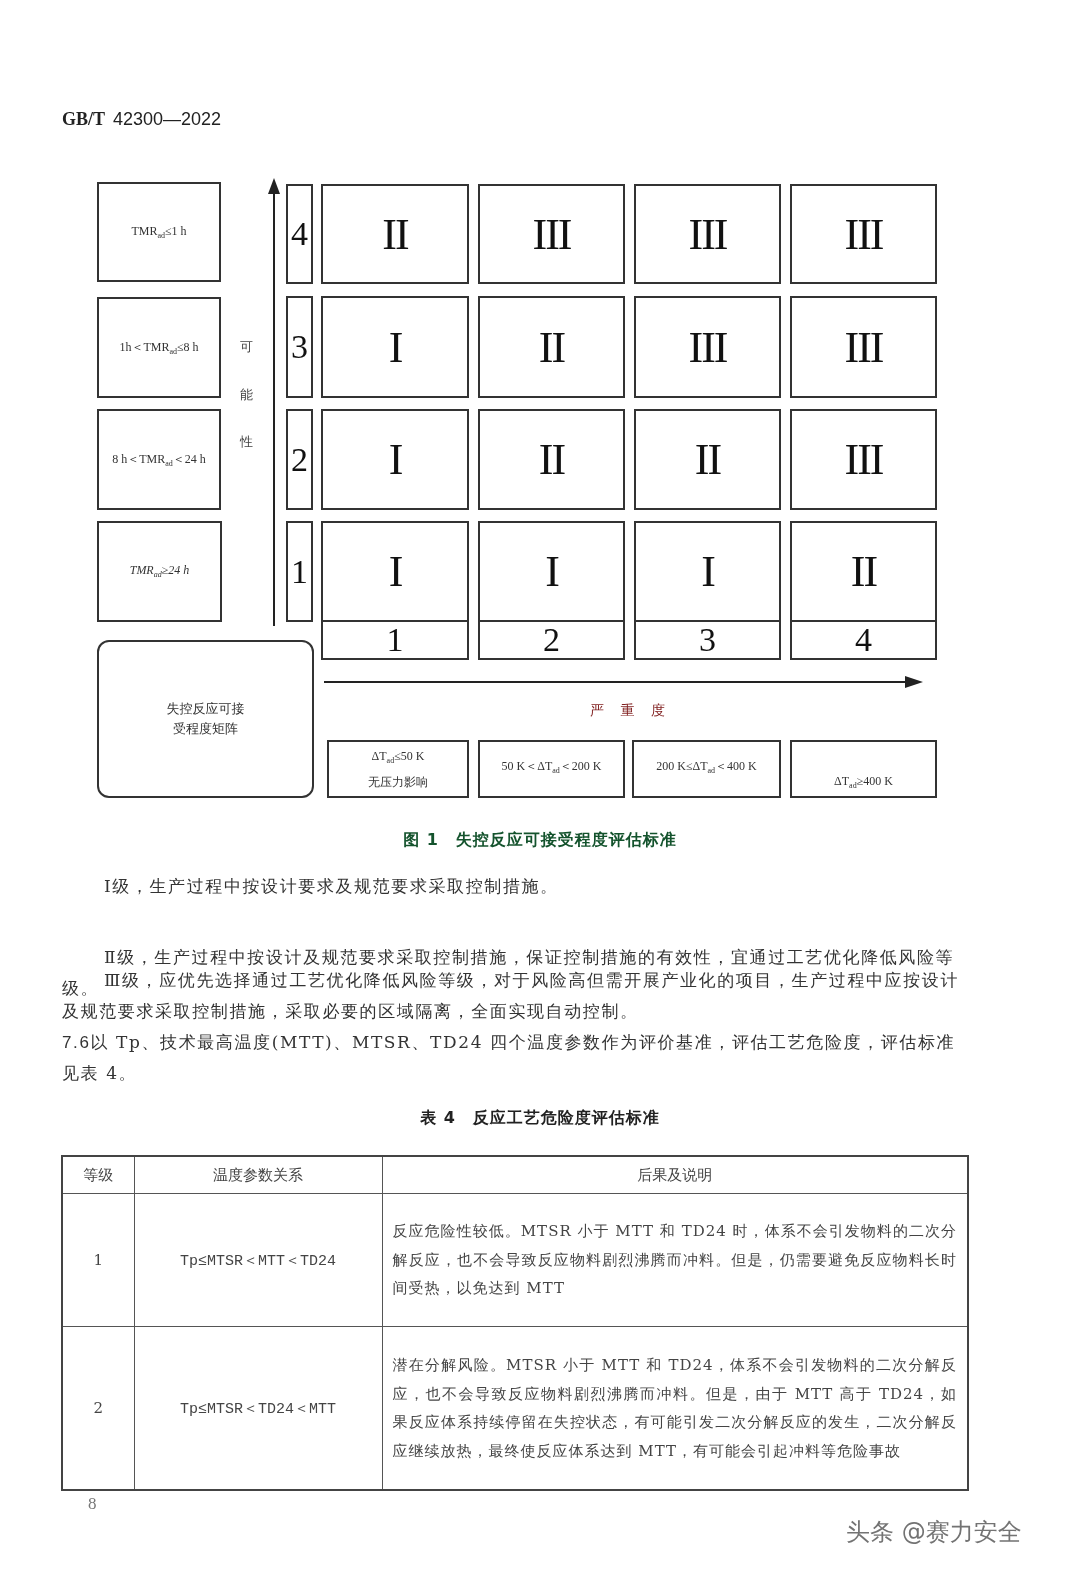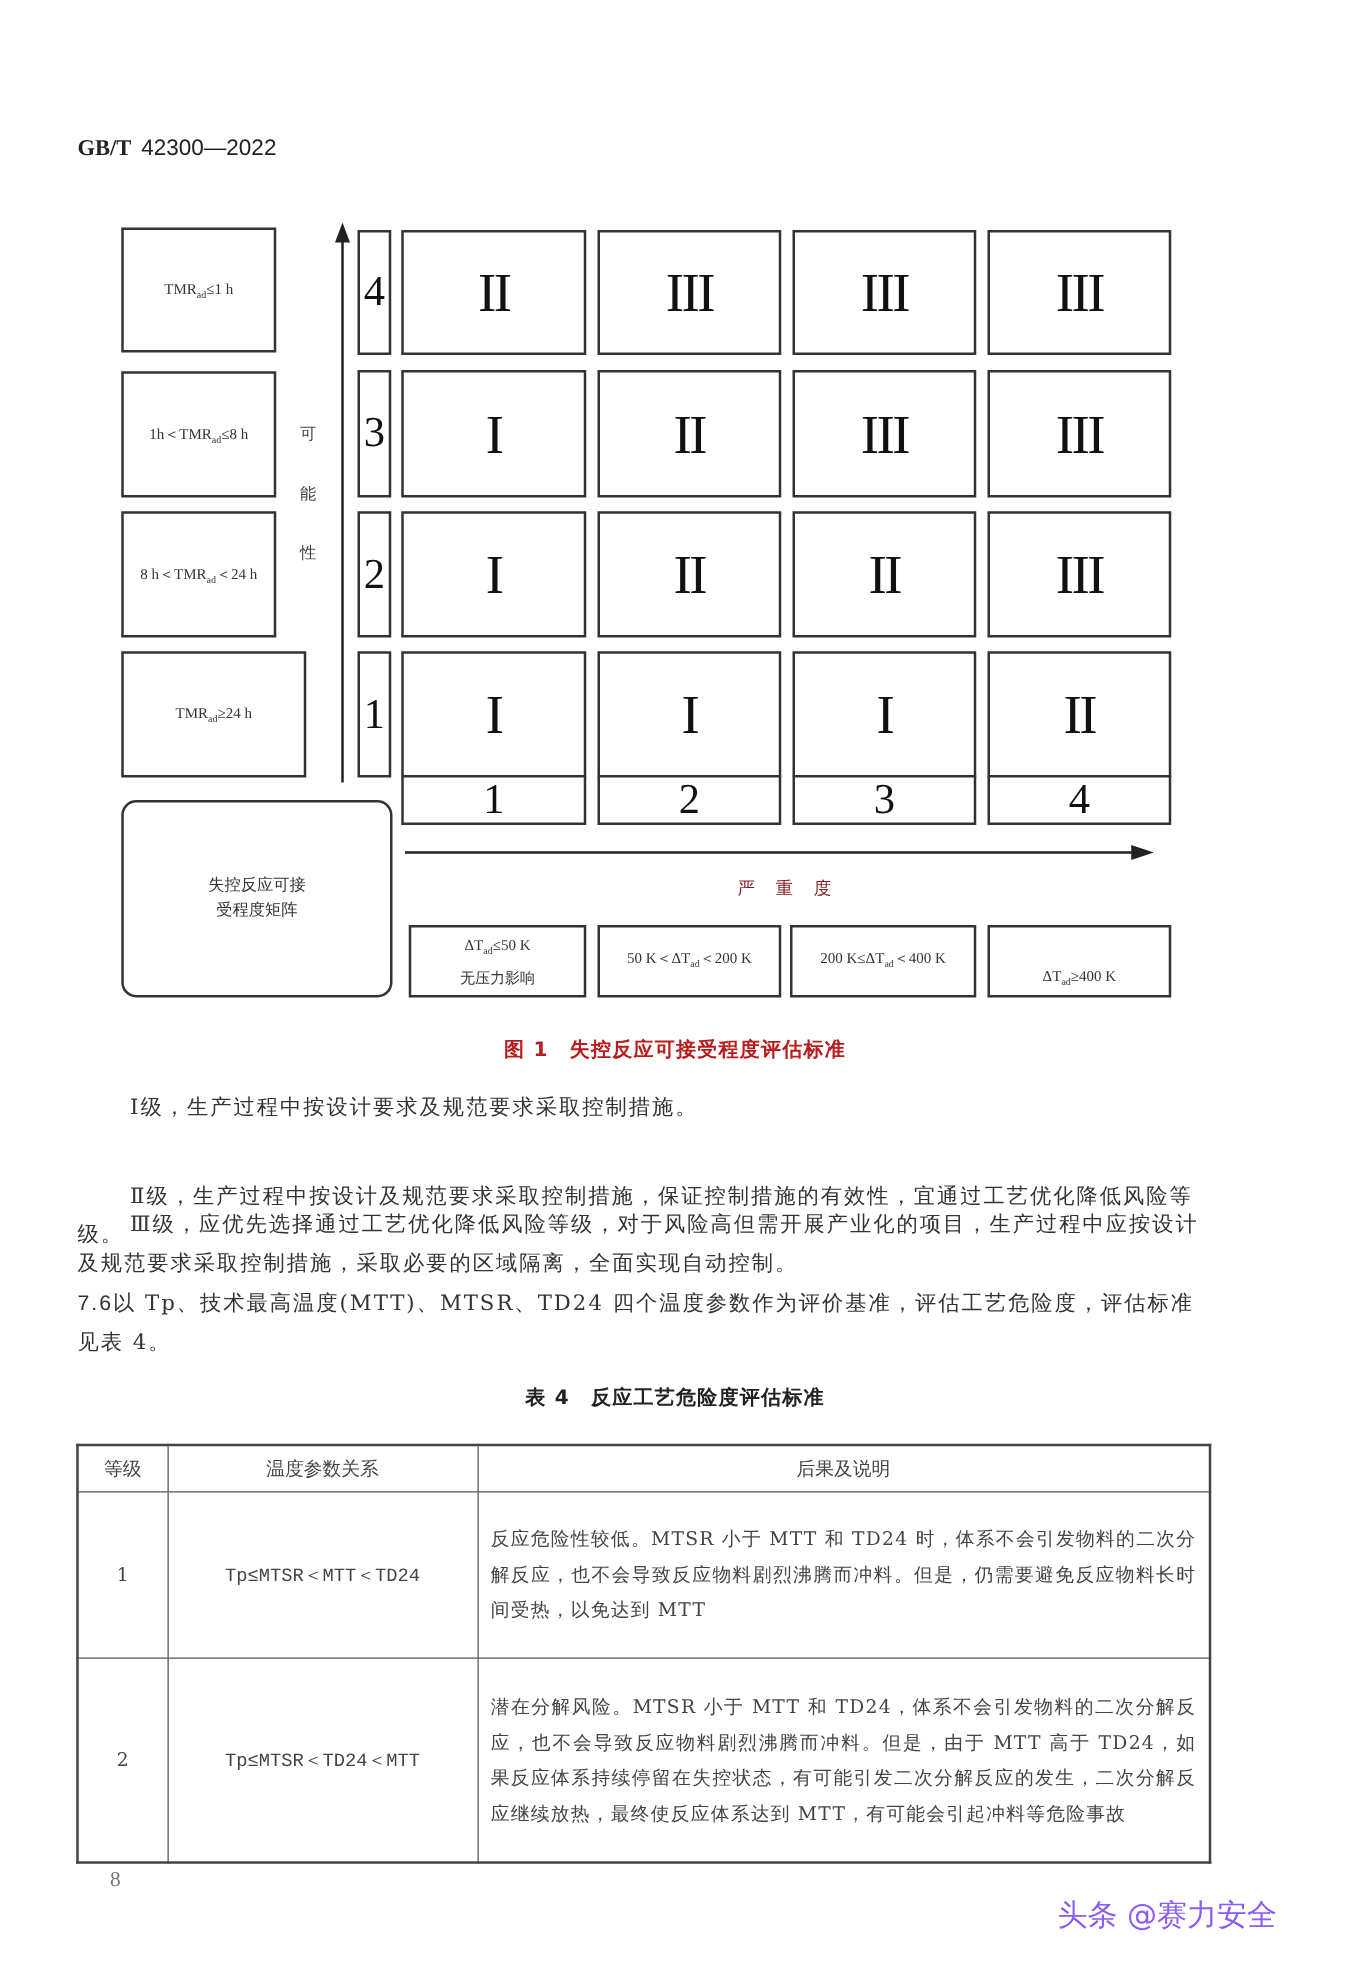--- a/index.html
+++ b/index.html
@@ -17,57 +17,57 @@
   .axis-v { position:absolute; left:273px; top:190px; width:2px; height:436px; background:#222; }
   .arrow-up { position:absolute; left:268px; top:178px; width:0; height:0; border-left:6px solid transparent; border-right:6px solid transparent; border-bottom:16px solid #222; }
   .axis-h { position:absolute; left:324px; top:681px; width:585px; height:2px; background:#222; }
   .arrow-right { position:absolute; left:905px; top:676px; width:0; height:0; border-top:6px solid transparent; border-bottom:6px solid transparent; border-left:18px solid #222; }
   .vlabel { position:absolute; left:240px; font-size:13px; color:#444; }
   .hlabel { position:absolute; left:590px; top:702px; font-size:14px; color:#7f1d1d; letter-spacing:6px; }
   .sev { font-family:"Liberation Serif", serif; font-size:12px; color:#333; line-height:20px; }
   .sev sub { font-size:8px; }
   .matrix-title { font-size:13px; color:#333; line-height:20px; }
 
-  .fig-caption { left:0; width:1080px; top:830px; text-align:center; font-family:"DejaVu Sans", sans-serif; font-weight:bold; font-size:16px; color:#b91c1c; letter-spacing:1px; }
+  .fig-caption { left:0; width:1080px; top:830px; text-align:center; font-family:"DejaVu Sans", sans-serif; font-weight:bold; font-size:16px; color:#14532d; letter-spacing:1px; }
   .para { position:absolute; left:62px; width:908px; font-size:17px; line-height:31px; color:#333; letter-spacing:1.6px; }
   .para.indent { text-indent:42px; }
   .sec-num { font-family:"Liberation Sans", sans-serif; }
   .tbl-caption { left:0; width:1080px; top:1108px; text-align:center; font-family:"DejaVu Sans", sans-serif; font-weight:bold; font-size:16px; color:#222; letter-spacing:1px; }
 
   table.t4 { position:absolute; left:61px; top:1155px; width:908px; border-collapse:collapse; border:2px solid #444; }
   table.t4 th, table.t4 td { border:1px solid #555; color:#444; font-weight:normal; }
   table.t4 th { height:34px; font-size:15px; }
   table.t4 td.c { text-align:center; font-size:15px; }
   table.t4 td.rel { font-family:Liberation Mono, monospace; font-size:15px; text-align:center; }
   table.t4 td.desc { font-size:15px; line-height:28.5px; padding:2px 10px; letter-spacing:1px; text-align:justify; }
   .row1 td { height:128px; }
   .row2 td { height:158px; }
 
   .page-num { left:88px; top:1494px; font-family:"Liberation Serif", serif; font-size:17px; color:#777; }
-  .watermark { left:846px; top:1516px; font-family:"DejaVu Sans", sans-serif; font-size:24px; color:#8b5cf6; text-shadow:1px 1px 0 #fff, -1px -1px 0 #fff; }
+  .watermark { left:846px; top:1516px; font-family:"DejaVu Sans", sans-serif; font-size:24px; color:#737373; text-shadow:1px 1px 0 #fff, -1px -1px 0 #fff; }
 </style>
 </head>
 <body>
 
 <div class="abs std-id">
   <span class="gbt">GB/T</span><span class="num">42300—2022</span>
 </div>
 
 <div>
 
   <div class="box tmr" style="left:97px;top:182px;width:124px;height:100px;">
     <span><span></span><span>TMR</span><sub>ad</sub><span>≤1 h</span></span>
   </div>
   <div class="box tmr" style="left:97px;top:297px;width:124px;height:101px;">
     <span><span>1h＜</span><span>TMR</span><sub>ad</sub><span>≤8 h</span></span>
   </div>
   <div class="box tmr" style="left:97px;top:409px;width:124px;height:101px;">
     <span><span>8 h＜</span><span>TMR</span><sub>ad</sub><span>＜24 h</span></span>
   </div>
-  <div class="box tmr" style="left:97px;top:521px;width:148px;height:101px;">
+  <div class="box tmr" style="left:97px;top:521px;width:125px;height:101px;font-style:italic;">
     <span><span></span><span>TMR</span><sub>ad</sub><span>≥24 h</span></span>
   </div>
 
   <div class="arrow-up"></div>
   <div class="axis-v"></div>
   <div class="vlabel" style="top:338px;">可</div>
   <div class="vlabel" style="top:386px;">能</div>
   <div class="vlabel" style="top:433px;">性</div>
 
   <div class="box lvl" style="left:286px;top:184px;width:27px;height:100px;">4</div>

